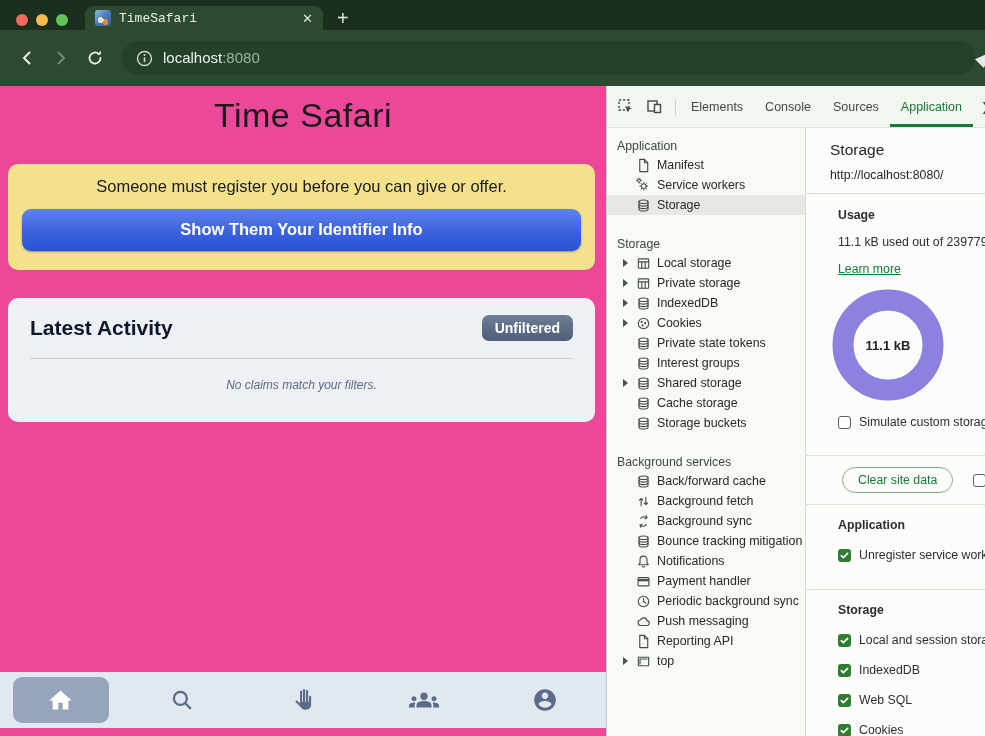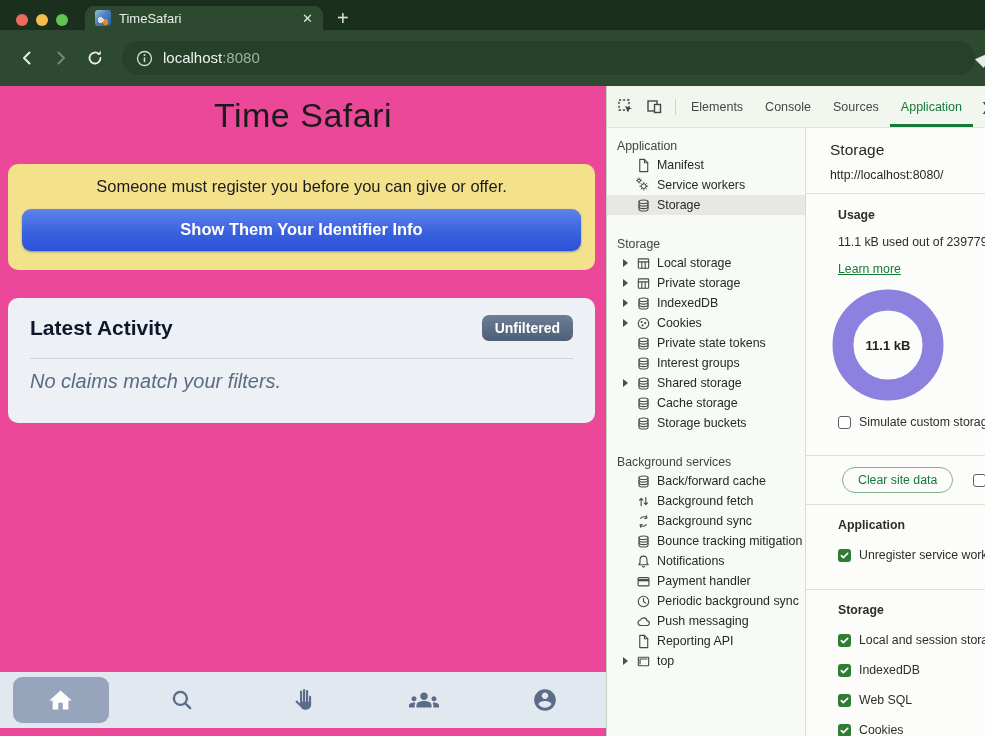--- a/index.html
+++ b/index.html
@@ -8,21 +8,21 @@
 
   
   .window { width:985px; height:736px; display:flex; flex-direction:column; }
   .tabstrip { height:30px; background:#1b2f1e; display:flex; align-items:flex-end; flex:none; position:relative; }
   .lights { display:flex; gap:8px; align-items:center; position:absolute; left:16px; top:14px; }
   .light { width:12px; height:12px; border-radius:50%; }
   .light.red{ background:#ee6a5f; } .light.yellow{ background:#f5bd4c; } .light.green{ background:#61c454; }
   .tab { margin-left:85px; width:238px; height:24px; background:#2d4a31; border-radius:9px 9px 0 0; display:flex; align-items:center; padding:0 10px; gap:8px; color:#e9efe8; font-size:13px; }
   .tab .favicon { width:16px; height:16px; border-radius:3px; flex:none; background:linear-gradient(135deg,#8ec8d8 0%,#4e7fc0 45%,#2f5d96 100%); position:relative; overflow:hidden; }
   .tab .favicon:before{ content:""; position:absolute; left:2px; top:6px; width:12px; height:10px; background:radial-gradient(circle at 30% 40%, #e8dfc8 0 3px, transparent 3px), radial-gradient(circle at 70% 60%, #d98a3d 0 3px, transparent 3px); }
-  .tab-title { flex:1; white-space:nowrap; overflow:hidden; }
+  .tab-title { flex:1; white-space:nowrap; overflow:hidden;font-family:Liberation Mono, monospace; }
   .tab-close { color:#dfe7df; font-size:13px; cursor:default; }
   .newtab { color:#dfe7df; font-size:20px; font-weight:400; margin-left:14px; margin-bottom:2px; line-height:20px; }
   .toolbar { height:56px; background:#2d4a31; display:flex; align-items:center; padding:0 10px 0 12px; gap:4px; flex:none; position:relative; }
   .navbtn { width:30px; height:30px; display:flex; align-items:center; justify-content:center; flex:none; }
   .urlbar { flex:1; height:34px; background:#26412a; border-radius:17px; display:flex; align-items:center; padding:0 14px; gap:10px; margin-left:8px; overflow:hidden; }
   .url-host { color:#eef3ee; font-size:15px; }
   .url-port { color:#9eb3a1; font-size:15px; }
   .corner-artifact { position:absolute; right:-6px; top:22px; width:16px; height:16px; background:#e8ece8; clip-path:polygon(0 45%,100% 0,55% 100%); }
 
   
@@ -33,21 +33,21 @@
   
   .app-title { text-align:center; margin-top:10px; font-size:34px; font-weight:400; letter-spacing:0.5px; color:#1a1a1a; }
   .alert { margin:29px 11px 0 8px; background:#f3e18c; border-radius:10px; padding:13px 14px 19px; }
   .alert-text { text-align:center; font-size:16.5px; color:#1c1c1c; }
   .alert-btn { display:block; width:100%; margin-top:13px; padding:11px 0 12px; border:none; border-radius:9px; background:linear-gradient(180deg,#5f83ea 0%,#3b62dd 55%,#2b51d8 100%); color:#fff; font-weight:700; font-size:16.5px; font-family:inherit; box-shadow:0 1px 2px rgba(20,40,120,.45); }
   .card { margin:28px 11px 0 8px; background:#edf1f6; border-radius:10px; padding:17px 22px 30px; }
   .card-head { display:flex; align-items:center; justify-content:space-between;gap:36px; }
   .card-title { font-size:21px; font-weight:800; color:#0f172a; }
   .filter-btn { border:none; border-radius:7px; background:linear-gradient(180deg,#6e7e94,#4d5e79); color:#fff; font-weight:700; font-size:14px; padding:5px 13px; font-family:inherit; }
   .card-divider { border:none; border-top:1px solid #c9d3de; margin-top:17px; }
-  .empty-msg { margin-top:11px; text-align:left; font-style:italic; font-size:20px; color:#5b6b82; }
+  .empty-msg { margin-top:19px; text-align:center; font-style:italic; font-size:12px; color:#5b6b82; }
   .bottom-nav { position:absolute; left:0; bottom:8px; width:606px; height:56px; background:#e2e8f0; display:flex; align-items:center; }
   .nav-slot { flex:1; display:flex; align-items:center; justify-content:center; height:100%; }
   .nav-pill { width:96px; height:46px; border-radius:9px; background:#96a5bb; display:flex; align-items:center; justify-content:center; }
 
   
   .dt-tabs { height:42px; flex:none; background:#f1f6ef; border-bottom:1px solid #dbe8d7; display:flex; align-items:stretch; padding-left:10px; position:relative; overflow:hidden; }
   .dt-toolicon { display:flex; align-items:center; margin-right:12px; }
   .dt-sep { width:1px; height:16px; background:#c9d6c6; align-self:center; margin-right:4px; }
   .dt-tab { padding:0 11px; display:flex; align-items:center; font-size:12.5px; color:#44494 6; color:#444946; border-bottom:3px solid transparent; padding-top:3px; }
   .dt-tab.active { color:#157a38; border-bottom-color:#157a38; }

